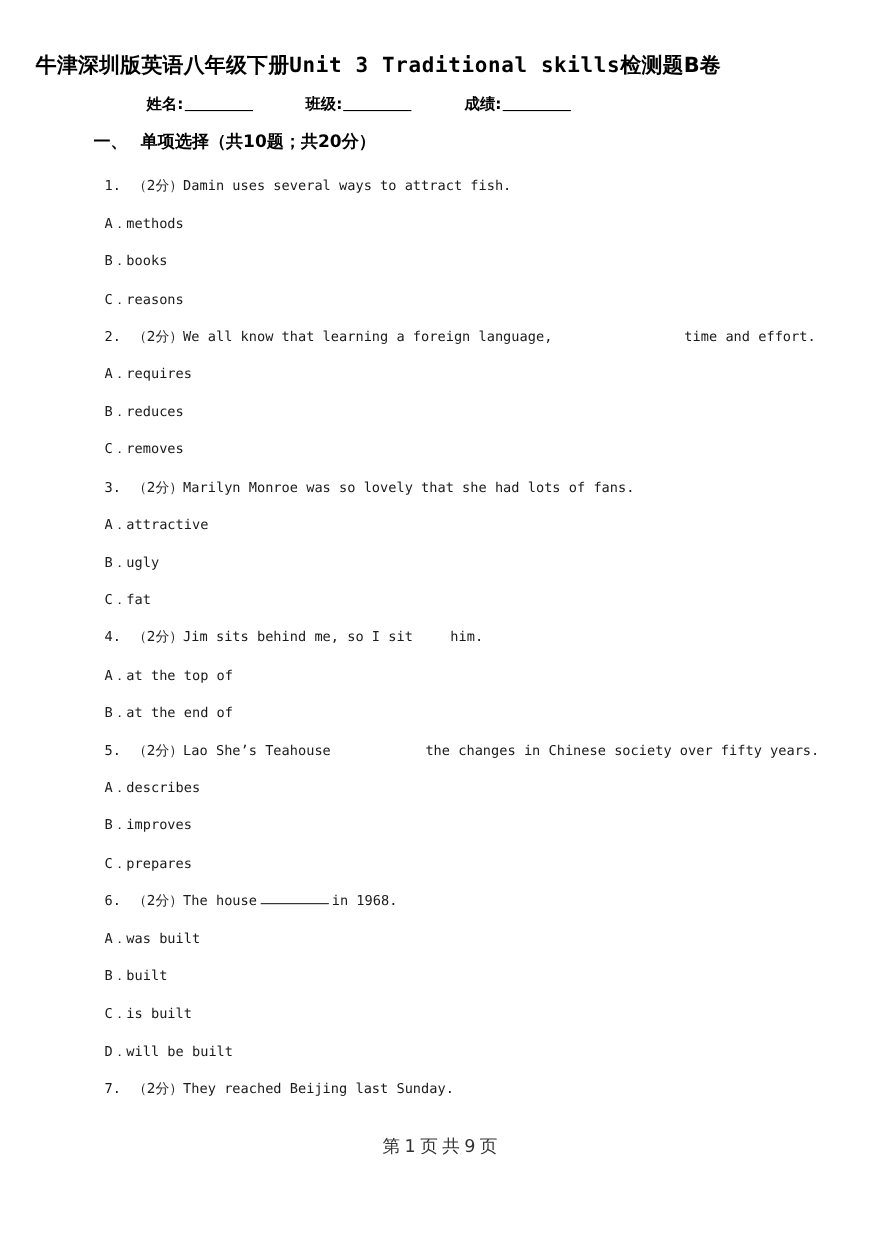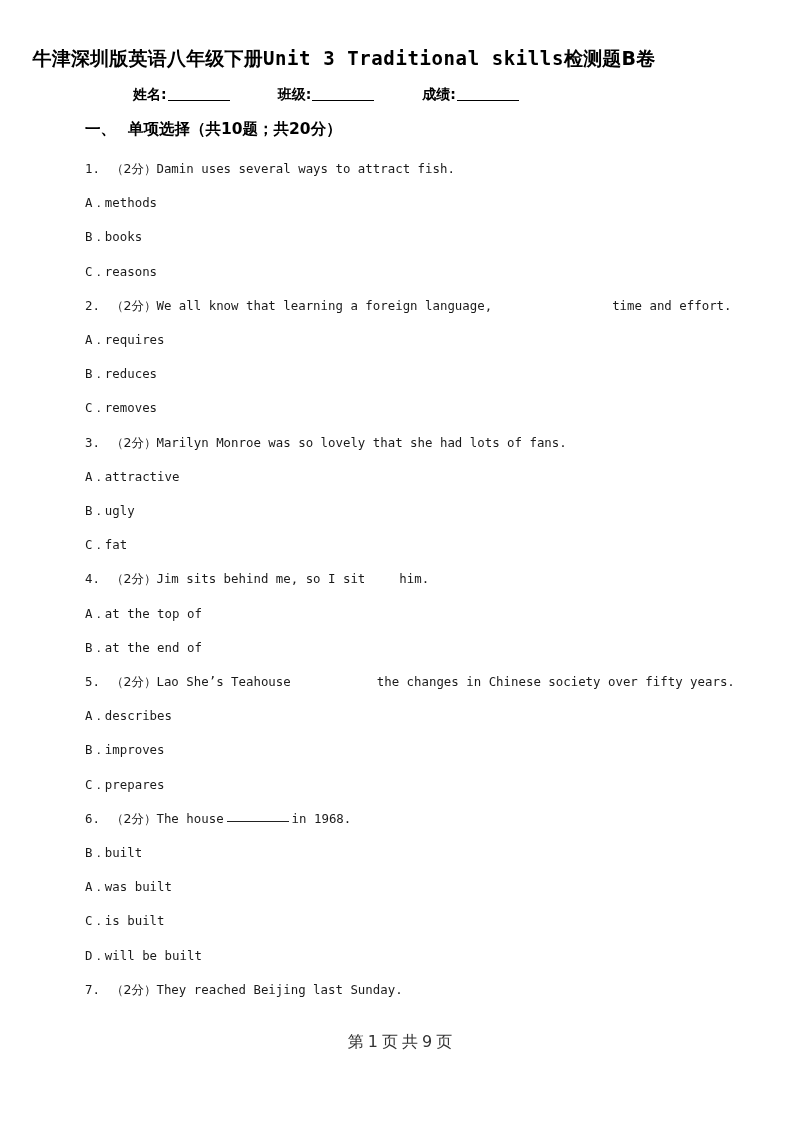--- a/index.html
+++ b/index.html
@@ -74,21 +74,21 @@
     font-size: 15.5px;
     font-weight: bold;
     font-family: "DejaVu Sans", "Liberation Sans", sans-serif;
     white-space: nowrap;
   }
   .section-heading .sec-num { margin-right: 12px; }
 
   
   .body-block {
     position: absolute;
-    left: 85px;
+    left: 95px;
     top: 152px;
     width: 660px;
   }
   .q-line, .opt-line {
     font-family: "DejaVu Sans Mono", "Liberation Mono", monospace;
     font-size: 12.4px;
     line-height: 34.2px;
     white-space: pre;
     color: #1a1a1a;
   }
@@ -163,22 +163,22 @@
     <div class="q-line"><span class="q-num">4.</span><span class="q-score">（2分）</span><span>Jim sits behind me, so I sit</span><span class="gap-sm"></span><span>him.</span></div>
     <div class="opt-line"><span class="opt-letter">A．</span><span>at the top of</span></div>
     <div class="opt-line"><span class="opt-letter">B．</span><span>at the end of</span></div>
 
     <div class="q-line"><span class="q-num">5.</span><span class="q-score">（2分）</span><span>Lao She’s Teahouse</span><span class="gap-md"></span><span>the changes in Chinese society over fifty years.</span></div>
     <div class="opt-line"><span class="opt-letter">A．</span><span>describes</span></div>
     <div class="opt-line"><span class="opt-letter">B．</span><span>improves</span></div>
     <div class="opt-line"><span class="opt-letter">C．</span><span>prepares</span></div>
 
     <div class="q-line"><span class="q-num">6.</span><span class="q-score">（2分）</span><span>The house</span><span class="ul-blank"></span><span>in 1968.</span></div>
+    <div class="opt-line"><span class="opt-letter">A．</span><span>was built</span></div>
     <div class="opt-line"><span class="opt-letter">B．</span><span>built</span></div>
-    <div class="opt-line"><span class="opt-letter">A．</span><span>was built</span></div>
     <div class="opt-line"><span class="opt-letter">C．</span><span>is built</span></div>
     <div class="opt-line"><span class="opt-letter">D．</span><span>will be built</span></div>
 
     <div class="q-line"><span class="q-num">7.</span><span class="q-score">（2分）</span><span>They reached Beijing last Sunday.</span></div>
 
   </div>
 
   <div class="footer">
     <span>第</span><span>1</span><span>页</span><span>共</span><span>9</span><span>页</span>
   </div>

